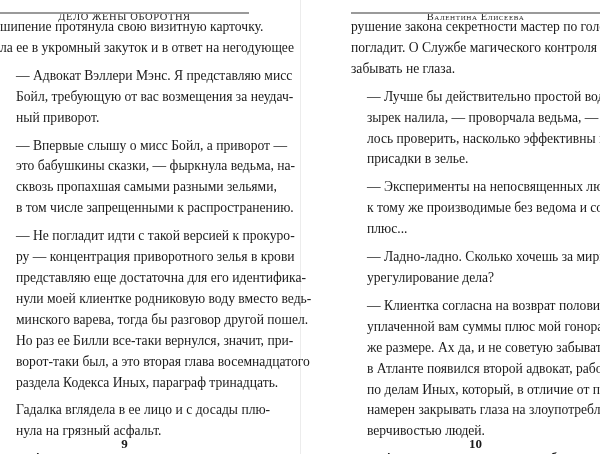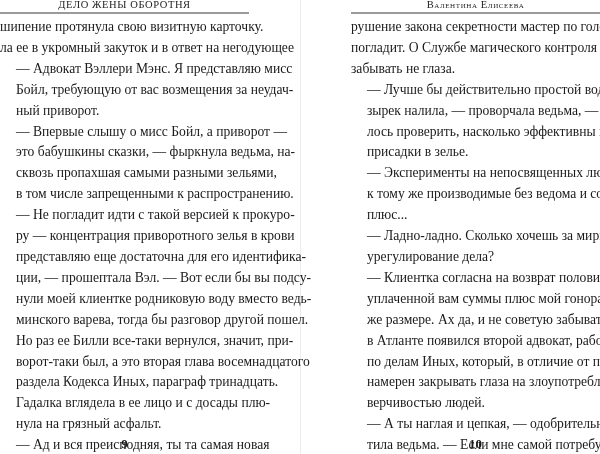--- a/index.html
+++ b/index.html
@@ -31,21 +31,21 @@
     .gutter {
       position: absolute;
       left: 300px;
       top: 0;
       width: 1px;
       height: 454px;
       background: #ececec;
     }
     .running-head {
       position: absolute;
-      top: 0;
+      top: 12px;
       left: 0;
       width: 100%;
       height: 12px;
       text-align: center;
       font-size: 10.5px;
       line-height: 10px;
       letter-spacing: 0.6px;
       color: #222;
       white-space: nowrap;
     }
@@ -70,20 +70,21 @@
       line-height: 20.9px;
       text-align: justify;
       hyphens: manual;
     }
     .text-block p {
       margin: 0;
       text-indent: 0;
     }
     .text-block p.indent {
       text-indent: 16px;
+      margin-top: 7px;
     }
     .folio {
       position: absolute;
       top: 437px;
       left: 0;
       width: 100%;
       text-align: center;
       font-size: 13px;
       font-weight: bold;
       line-height: 14px;
@@ -119,21 +120,20 @@
       <p class="indent">
         <span class="line">— Впервые слышу о мисс Бойл, а приворот —</span>
         <span class="line">это бабушкины сказки, — фыркнула ведьма, на-</span>
         <span class="line">сквозь пропахшая самыми разными зельями,</span>
         <span class="line last">в том числе запрещенными к распространению.</span>
       </p>
       <p class="indent">
         <span class="line">— Не погладит идти с такой версией к прокуро-</span>
         <span class="line">ру — концентрация приворотного зелья в крови</span>
         <span class="line">представляю еще достаточна для его идентифика-</span>
-        <span class="line">ции, — прошептала Вэл. — Вот если бы вы подсу-</span>
         <span class="line">нули моей клиентке родниковую воду вместо ведь-</span>
         <span class="line">минского варева, тогда бы разговор другой пошел.</span>
         <span class="line">Но раз ее Билли все-таки вернулся, значит, при-</span>
         <span class="line">ворот-таки был, а это вторая глава восемнадцатого</span>
         <span class="line last">раздела Кодекса Иных, параграф тринадцать.</span>
       </p>
       <p class="indent">
         <span class="line">Гадалка вглядела в ее лицо и с досады плю-</span>
         <span class="line last">нула на грязный асфальт.</span>
       </p>

